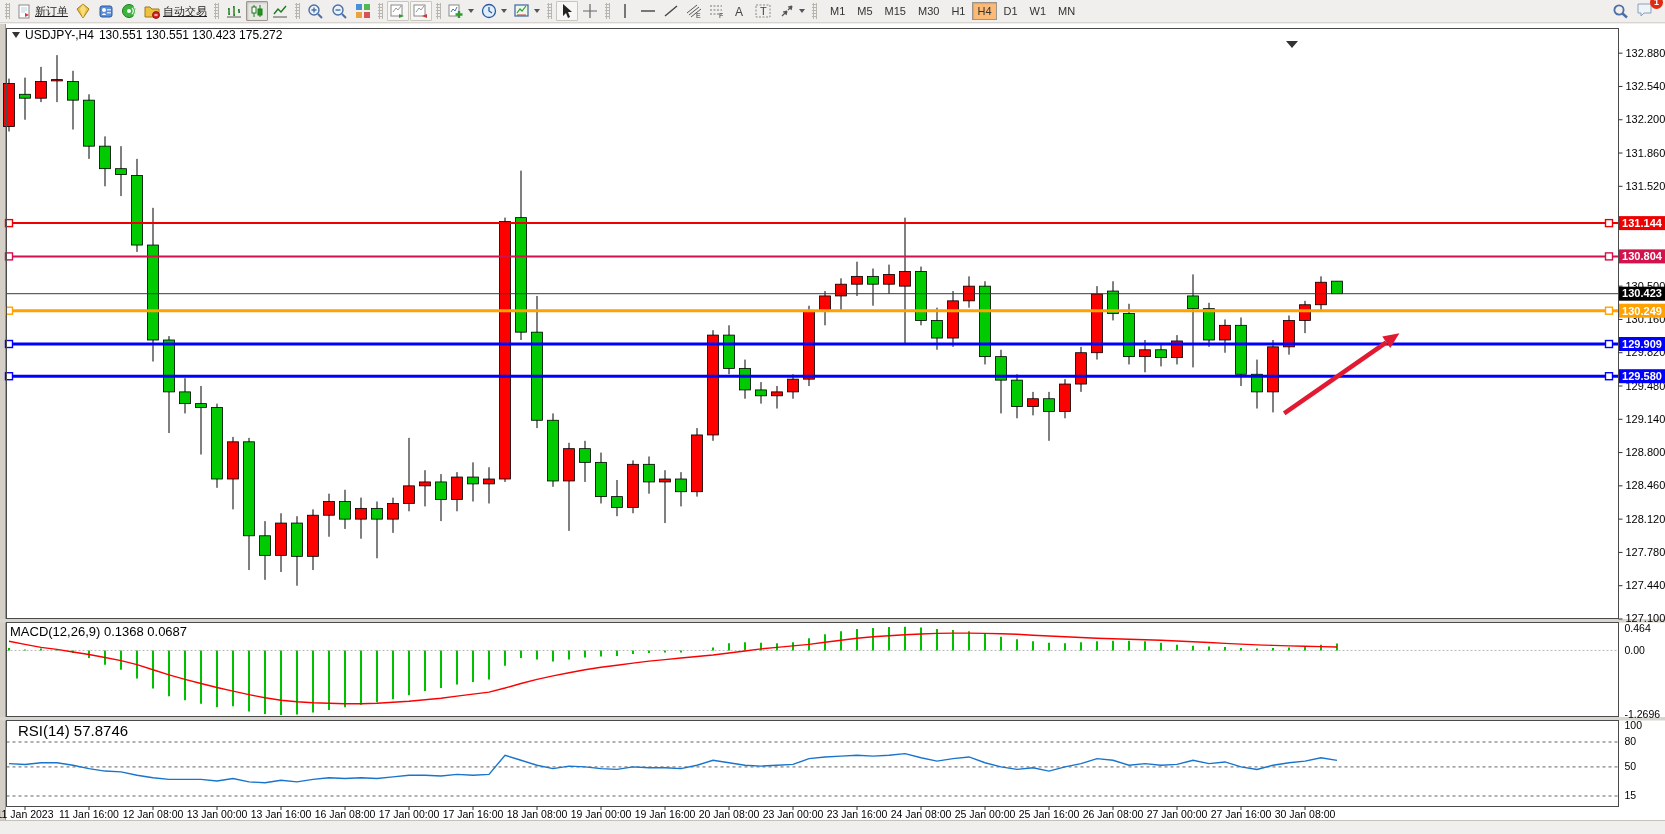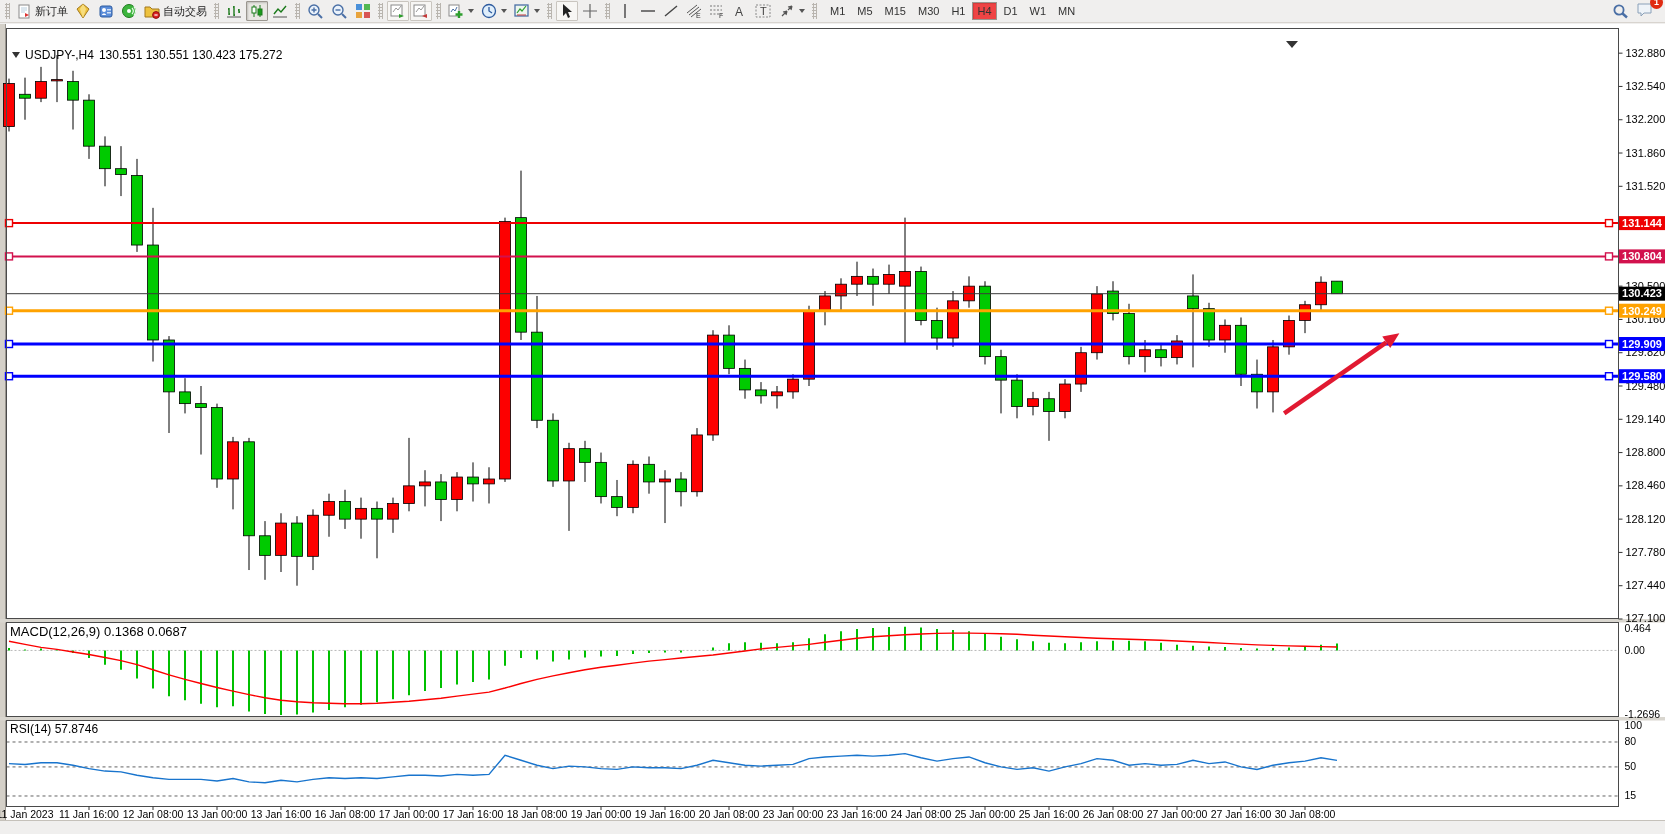--- a/index.html
+++ b/index.html
@@ -7,43 +7,43 @@
        font-family:"Liberation Sans","DejaVu Sans",sans-serif;overflow:hidden;
        -webkit-font-smoothing:antialiased;}
   
   .toolbar{position:absolute;left:0;top:0;width:1665px;height:23px;background:#f0efee;
            border-bottom:1px solid #d8d4cf;display:flex;align-items:center;gap:1px;padding:0 2px;box-sizing:border-box;}
   .grip{width:5px;height:16px;margin:0 3px;
         background-image:radial-gradient(circle,#b9b5af 1px,transparent 1.2px);
         background-size:3px 3px;}
   .tbtn{height:20px;min-width:22px;display:inline-flex;align-items:center;justify-content:center;
         gap:3px;padding:0 2px;border:1px solid transparent;background:transparent;
-        font-size:11px;color:#222;cursor:default;border-radius:1px;}
+        font-size:11px;color:#222;cursor:default;border-radius:1px;text-decoration:underline;}
   .tbtn.active{border:1px solid #9a968f;background:#e9e7e3;box-shadow:inset 1px 1px 2px rgba(0,0,0,.18);}
   .tbtn.soft{border:1px solid #c9c5bf;background:#f7f6f4;}
   .tbtn .caret{width:0;height:0;border-left:3px solid transparent;border-right:3px solid transparent;
                border-top:4px solid #555;margin-left:1px;}
   .tf-group{display:flex;align-items:center;gap:2px;margin-left:4px;}
   .tf-btn{font-size:11px;color:#333;padding:2px 4px;border:1px solid transparent;background:transparent;}
-  .tf-btn.active{border:1px solid #9a968f;background:#ef4444;box-shadow:inset 1px 1px 1px rgba(0,0,0,.12);}
+  .tf-btn.active{border:1px solid #9a968f;background:#fdba74;box-shadow:inset 1px 1px 1px rgba(0,0,0,.12);}
   .spacer{flex:1;}
   .badge{position:absolute;top:-4px;right:-6px;background:#e02b12;color:#fff;font-size:9px;font-weight:bold;
          border-radius:50%;width:13px;height:13px;line-height:13px;text-align:center;}
   .chatwrap{position:relative;margin-right:6px;}
   
   .chartwin{position:absolute;left:0;top:24px;width:1665px;height:797px;background:#fff;}
   .leftframe{position:absolute;left:0;top:24px;width:6px;height:797px;
              background:#d4d0c8;border-right:1px solid #9a968f;box-sizing:border-box;}
   svg#chart-svg{position:absolute;left:0;top:0;width:1665px;height:834px;z-index:5;}
   .ovl{position:absolute;z-index:6;font-size:12px;color:#000;white-space:nowrap;}
-  #chart-title{left:12px;top:48px;display:flex;align-items:center;gap:5px;}
+  #chart-title{left:12px;top:28px;display:flex;align-items:center;gap:5px;}
   .dd-tri{width:0;height:0;border-left:4px solid transparent;border-right:4px solid transparent;
           border-top:6px solid #333;display:inline-block;}
   #macd-label{left:10px;top:624px;font-size:13px;}
-  #rsi-label{left:10px;top:722px;font-size:12px;}
+  #rsi-label{left:18px;top:722px;font-size:15px;}
   
   .statusbar{position:absolute;left:0;bottom:0;width:1665px;height:13px;background:#f0efee;
              border-top:1px solid #c5c1ba;}
   .icon{display:inline-flex;align-items:center;justify-content:center;}
 </style>
 </head>
 <body>
 
 <div class="toolbar">
   <div class="grip"></div>

